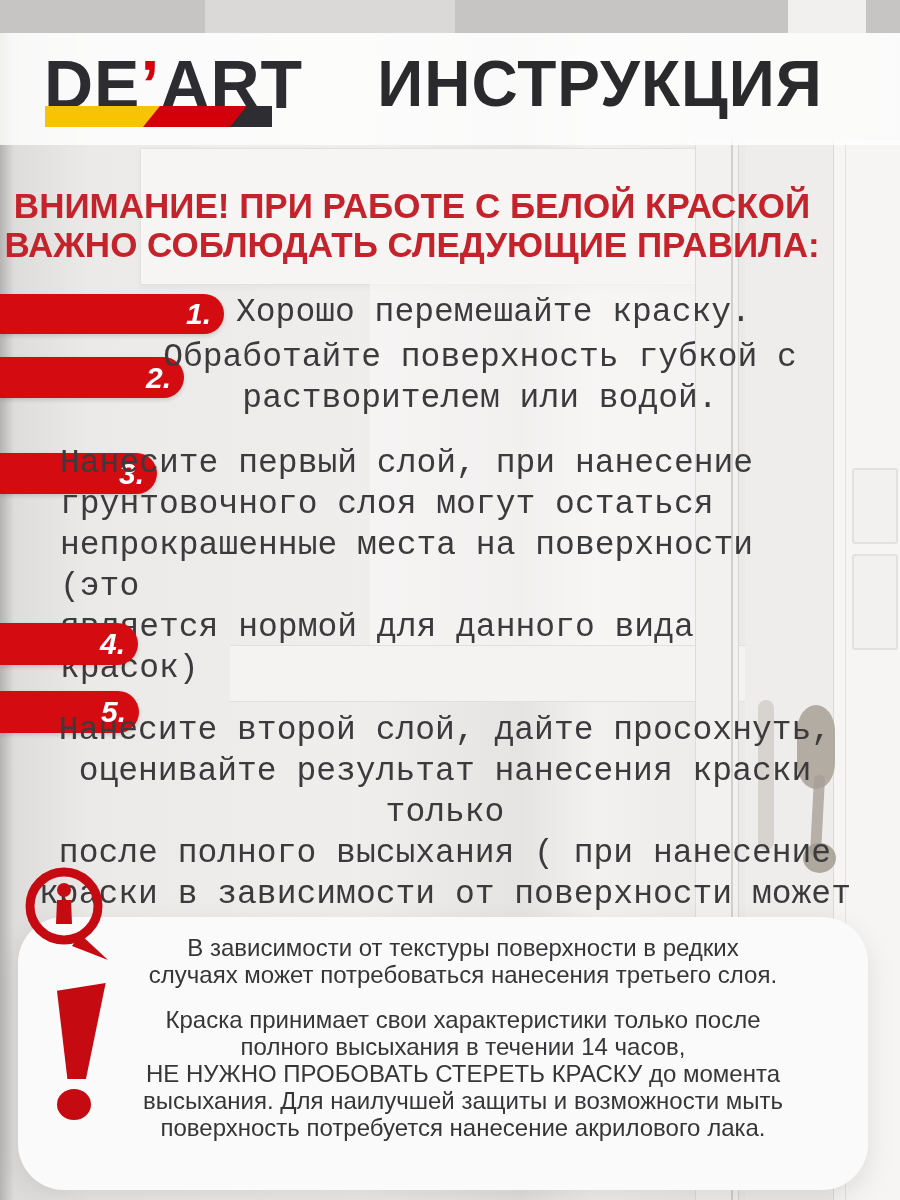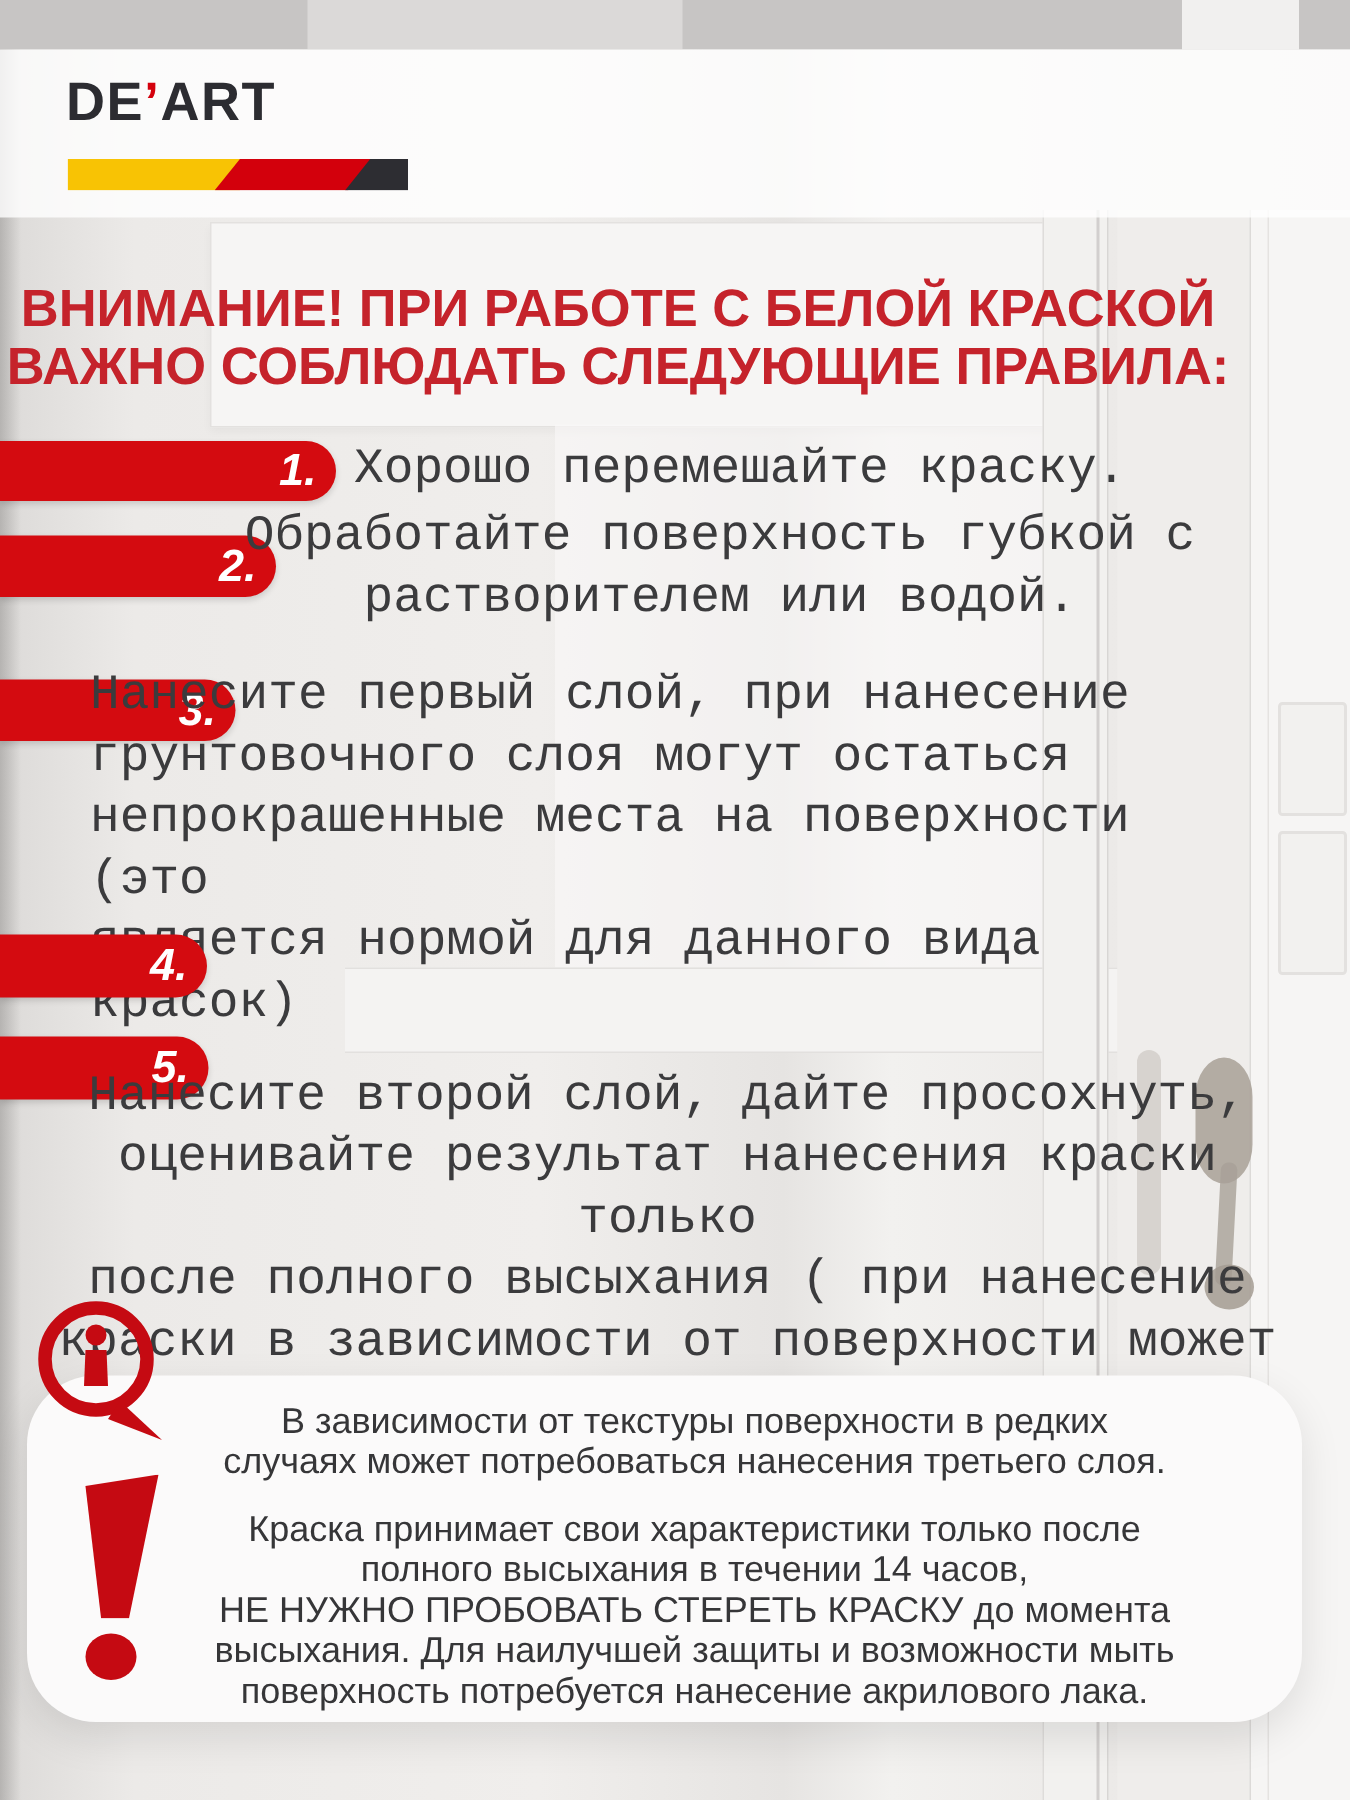--- a/index.html
+++ b/index.html
@@ -24,21 +24,21 @@
   .rail2{left:230px;top:645px;width:515px;height:55px;background:#f4f3f2;border-top:1px solid #e2e0de;border-bottom:1px solid #e2e0de;}
   .top-strip{left:0;top:0;width:900px;height:33px;background:#c7c5c4;}
   .ts-block1{left:205px;top:0;width:250px;height:33px;background:#dbd9d8;}
   .ts-block2{left:788px;top:0;width:78px;height:33px;background:#f1f0ef;}
   .handle-plate{left:797px;top:705px;width:38px;height:84px;background:#a8a097;border-radius:19px/26px;opacity:.85;}
   .handle-stem{left:812px;top:775px;width:11px;height:82px;background:#a8a097;border-radius:5px;opacity:.8;transform:rotate(3deg);}
   .handle-base{left:803px;top:843px;width:33px;height:30px;background:#a39b92;border-radius:50%;opacity:.85;}
   .handle-faint{left:758px;top:700px;width:16px;height:150px;background:#b4ada5;border-radius:8px;opacity:.4;}
   
   .title-band{position:absolute;left:0;top:33px;width:900px;height:112px;background:rgba(255,255,255,.8);}
-  .logo{position:absolute;left:44px;top:50px;font-size:36px;font-weight:800;letter-spacing:1px;color:#2c2c31;line-height:1;}
+  .logo{position:absolute;left:44px;top:50px;font-size:68px;font-weight:800;letter-spacing:1px;color:#2c2c31;line-height:1;}
   .logo .apos{color:#d4010d;}
   .logo-stripe{position:absolute;left:45px;top:106px;width:227px;height:21px;}
   .logo-stripe span{position:absolute;top:0;height:21px;display:block;}
   .st-yellow{left:0;width:132px;background:#f8c304;clip-path:polygon(0 0,100% 0,87% 100%,0 100%);}
   .st-red{left:98px;width:106px;background:#d3000c;clip-path:polygon(16% 0,100% 0,84% 100%,0 100%);}
   .st-dark{left:185px;width:42px;background:#2d2d32;clip-path:polygon(40% 0,100% 0,100% 100%,0 100%);}
   .page-title{position:absolute;left:320px;top:52px;width:560px;text-align:center;font-size:64px;font-weight:800;letter-spacing:1px;color:#2a2a2d;line-height:1;}
   
   .warning{position:absolute;left:0;top:186px;width:824px;text-align:center;font-size:35px;font-weight:bold;line-height:39px;color:#c5232b;white-space:pre-line;}
   
@@ -48,21 +48,21 @@
   .p2{top:357px;width:184px;height:41px;}
   .p3{top:453px;width:157px;height:41px;}
   .p4{top:623px;width:138px;height:42px;}
   .p5{top:691px;width:139px;height:42px;}
   .t1{left:236px;top:292px;white-space:nowrap;}
   .t2{left:130px;top:337px;width:700px;text-align:center;}
   .t3{left:60px;top:443px;width:790px;}
   .t4{left:150px;top:621px;white-space:nowrap;}
   .t5{left:35px;top:689px;width:820px;text-align:center;margin-top:21px;}
   
-  .note-card{position:absolute;left:18px;top:917px;width:850px;height:231px;background:#fbfafa;border-radius:46px;box-shadow:0 10px 28px rgba(0,0,0,.10);}
+  .note-card{position:absolute;left:18px;top:917px;width:850px;height:273px;background:#fbfafa;border-radius:46px;box-shadow:0 10px 28px rgba(0,0,0,.10);}
   .note{position:absolute;color:#363638;font-size:24px;line-height:27px;text-align:center;white-space:pre-line;}
   .note1{left:95px;top:17px;width:700px;}
   .note2{left:100px;top:89px;width:690px;}
   
   .info-icon{position:absolute;left:20px;top:866px;width:96px;height:104px;z-index:5;}
   
   .excl{position:absolute;left:32px;top:66px;width:58px;height:136px;}
   .excl .bar{position:absolute;left:0;top:0;width:100%;height:96px;background:#c50a12;clip-path:polygon(12% 8%,96% 0,62% 100%,30% 100%);}
   .excl .dot{position:absolute;left:7px;top:106px;width:34px;height:31px;background:#c50a12;border-radius:50%;}
 </style>
@@ -92,20 +92,21 @@
 
   <div class="title-band"></div>
   <div class="logo">
     <span>DE</span><span class="apos">’</span><span>ART</span>
   </div>
   <div class="logo-stripe">
     <span class="st-yellow"></span>
     <span class="st-red"></span>
     <span class="st-dark"></span>
   </div>
+  <div class="page-title">ИНСТРУКЦИЯ</div>
 
   <div class="warning">ВНИМАНИЕ! ПРИ РАБОТЕ С БЕЛОЙ КРАСКОЙ
 ВАЖНО СОБЛЮДАТЬ СЛЕДУЮЩИЕ ПРАВИЛА:</div>
 
   <div class="pill p1">
       <span>1.</span>
     </div>
   <div class="step-text t1">Хорошо перемешайте краску.</div>
 
   <div class="pill p2">

